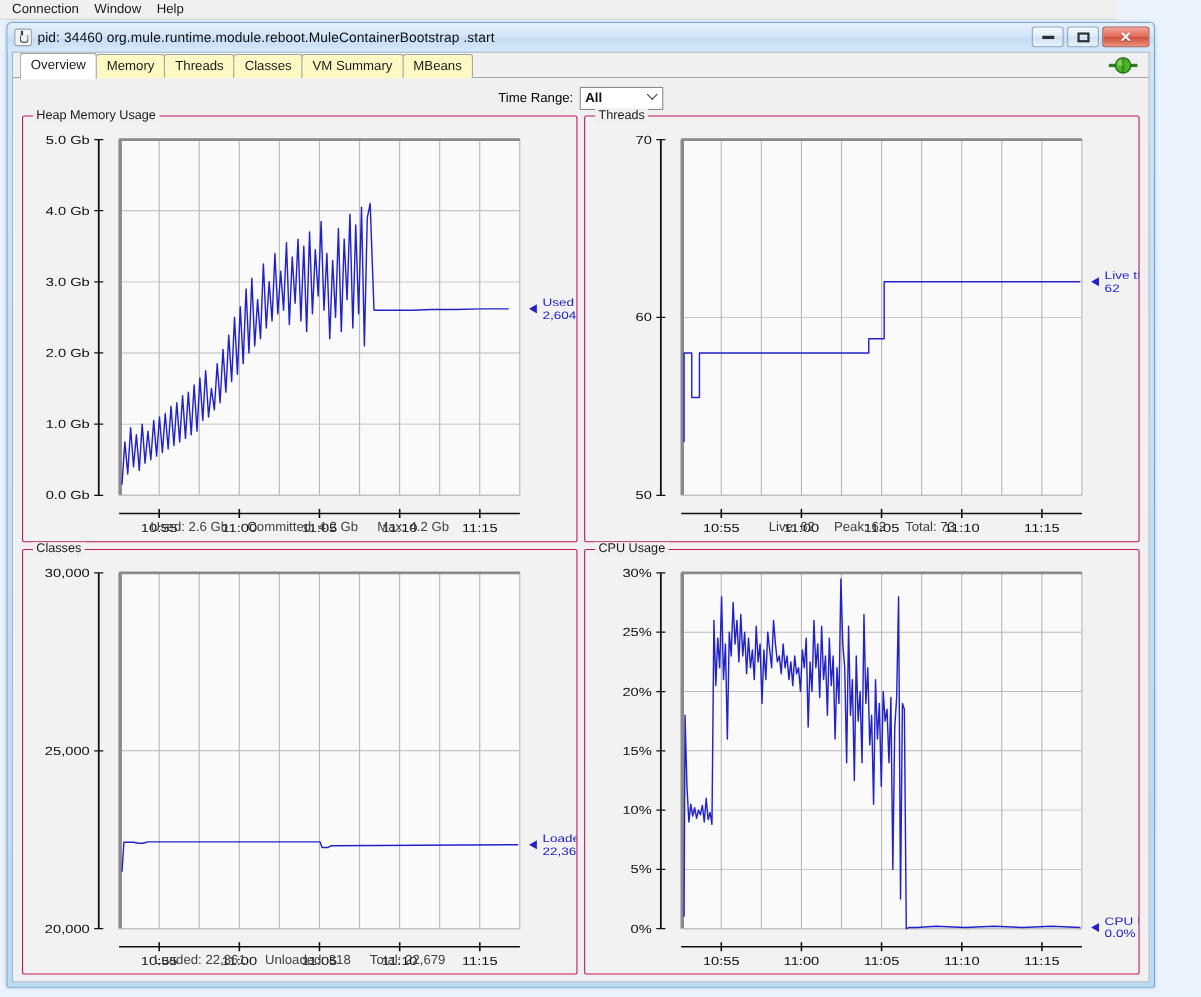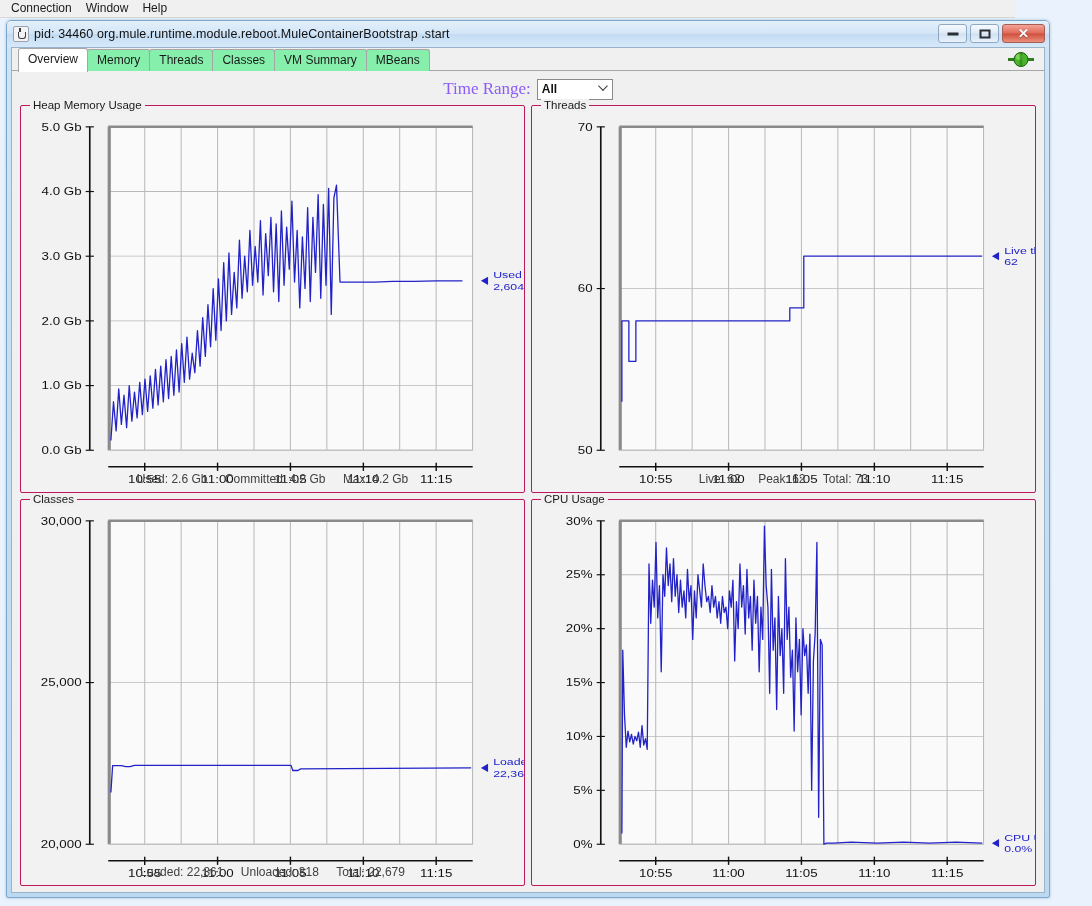--- a/index.html
+++ b/index.html
@@ -76,36 +76,36 @@
     position: absolute; left: 4px; top: 26px; right: 4px; bottom: 4px;
     background: #f0f0f0; border: 1px solid #9ab3c9;
   }
   .tabstrip {
     position: relative; height: 23px; background: #f0f0f0;
     border-bottom: 1px solid #a6a6a6;
     display: flex; align-items: center; padding-left: 6px;
   }
   .tab {
     font-size: 12px; color: #1a1a1a; padding: 3px 9px 4px 9px; line-height: 15px;
-    border: 1px solid #a6a6a6; border-bottom: none; background: #86efac;
+    border: 1px solid #a6a6a6; border-bottom: none; background: #fef9c3;
     border-radius: 3px 3px 0 0; margin-right: -1px; position: relative; top: 1px;
     white-space: nowrap;
   }
   .tab.sel { background: #ffffff; z-index: 3; top: 1px; padding-bottom: 5px; }
   .plug-icon {
     position: absolute; right: 8px; top: 2px; width: 30px; height: 19px;
   }
 
   
   .page { position: absolute; left:0; right:0; top: 23px; bottom: 0; background: #f0f0f0; }
   .timerow {
     position: absolute; left: 0; right: 0; top: 6px; height: 24px;
     display: flex; justify-content: center; align-items: center; gap: 6px;
   }
-  .timerow .lbl { font-size: 17px; color: #8b5cf6; font-family: Liberation Serif, serif; }
+  .timerow .lbl { font-size: 12px; color: #000000; }
   .combo {
     width: 76px; height: 21px; border: 1px solid #8a8a8a; background: #ffffff;
     display: flex; align-items: center; position: relative; font-weight: bold;
   }
   .combo .val { font-size: 12px; color: #111; padding-left: 4px; }
   .combo .chev {
     position: absolute; right: 6px; top: 6px; width: 9px; height: 5px;
   }
   .combo .chev::before {
     content:""; position:absolute; left:0; top:0; width:6px; height:6px;

